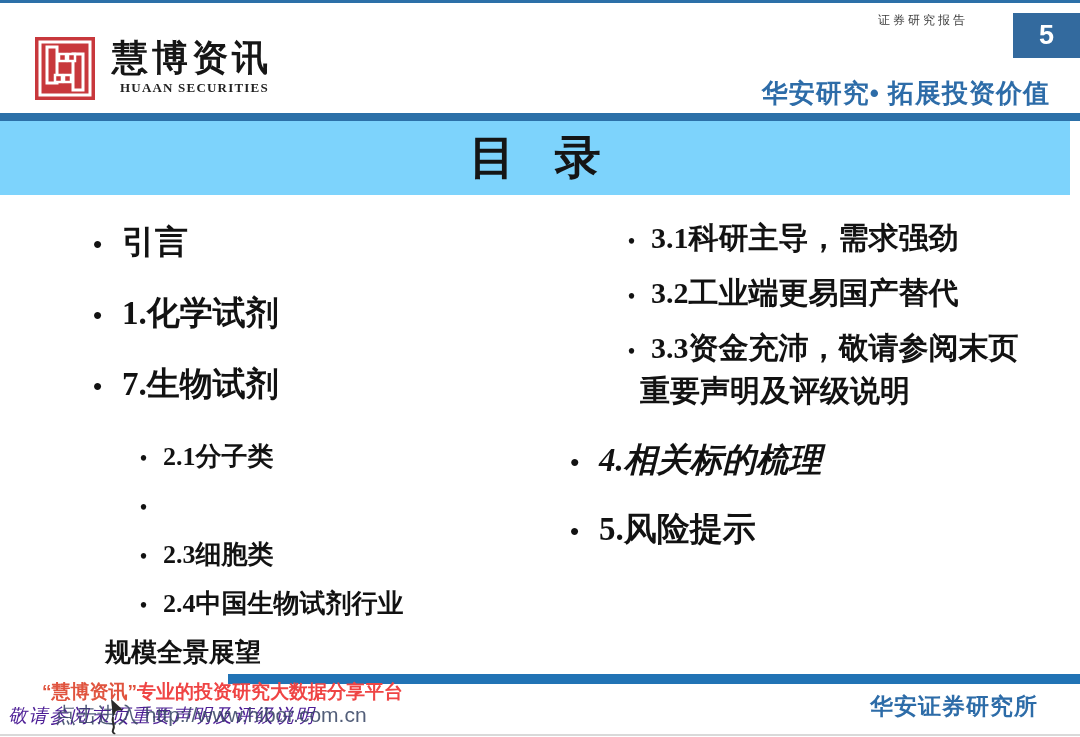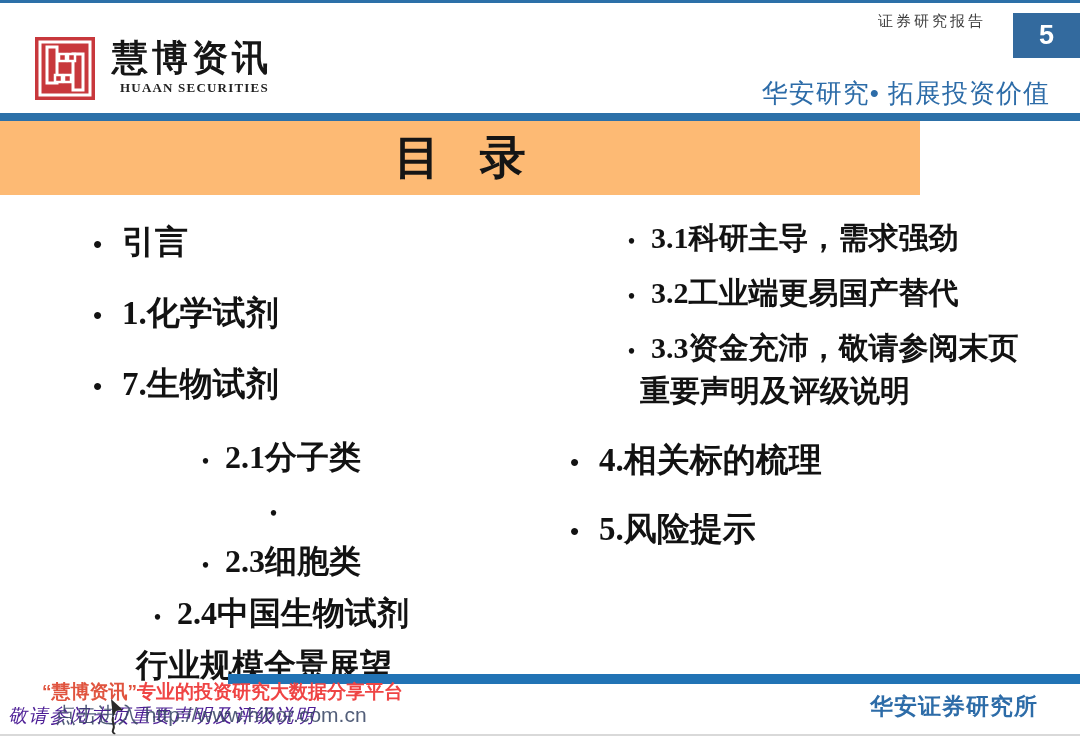--- a/index.html
+++ b/index.html
@@ -7,46 +7,46 @@
   .slide {
     position:relative; width:1080px; height:737px;
     background:#ffffff; overflow:hidden;
     font-family:"Liberation Serif","DejaVu Serif",serif;
   }
   
   .topline { position:absolute; left:0; top:0; width:1080px; height:3px; background:#2C70A8; }
   .logo { position:absolute; left:35px; top:37px; width:60px; height:63px; }
   .brand-cn { position:absolute; left:112px; top:34px; font-size:36px; font-weight:bold; color:#161616; letter-spacing:4px; }
   .brand-en { position:absolute; left:120px; top:80px; font-size:13px; font-weight:bold; color:#222; letter-spacing:1.2px; font-family:"Liberation Serif",serif; }
-  .report-type { position:absolute; left:878px; top:12px; font-size:15px; color:#3d3d3d; letter-spacing:3px; }
+  .report-type { position:absolute; left:878px; top:12px; font-size:12px; color:#3d3d3d; letter-spacing:3px; }
   .page-badge { position:absolute; left:1013px; top:13px; width:67px; height:45px; background:#336A9E;
     display:flex; align-items:center; justify-content:center;
     color:#fff; font-size:27px; font-weight:bold; font-family:"Liberation Sans",sans-serif; }
-  .slogan { position:absolute; right:30px; top:76px; font-size:26px; font-weight:normal; color:#2D6CA8;
+  .slogan { position:absolute; right:30px; top:76px; font-size:26px; font-weight:bold; color:#2D6CA8;
     font-family:"Liberation Sans",sans-serif; letter-spacing:1px; }
   
   .banner-strip { position:absolute; left:0; top:113px; width:1080px; height:8px; background:#2C70A8; }
-  .banner { position:absolute; left:0; top:121px; width:920px; height:74px; background:#fdba74;
+  .banner { position:absolute; left:0; top:121px; width:1070px; height:74px; background:#7dd3fc;
     display:flex; align-items:center; justify-content:center; }
   .banner-title { font-size:46px; font-weight:bold; color:#151515; letter-spacing:14px; text-indent:14px; }
   
   .col { position:absolute; color:#121212; }
   .col-left  { left:93px;  top:220px; width:440px; }
   .col-right { left:570px; top:218px; width:480px; }
   .item { font-weight:bold; }
   .blt::before { content:"•"; }
   .l1 { font-size:33px; line-height:44px; margin-bottom:24px; }
   .l1 .blt { margin-right:20px; font-size:26px; }
-  .col-left .l2 { font-size:32px; line-height:48px; margin-left:12px; text-indent:35px; max-width:318px; margin-bottom:0;text-align:center; }
+  .col-left .l2 { font-size:26px; line-height:48px; margin-left:12px; text-indent:35px; max-width:318px; margin-bottom:0; }
   .col-left .l2 .blt { margin-right:16px; font-size:20px; }
   .col-left .l2.first { margin-top:16px; }
   .col-right .l1 { line-height:46px; margin-bottom:20px; }
   .col-right .l2 { font-size:30px; line-height:40px; margin-left:58px; padding-left:12px; text-indent:-12px; max-width:412px; margin-bottom:12px; }
   .col-right .l2 .blt { margin-right:16px; font-size:20px; }
-  .col-right .l1.mt { margin-top:26px; }
+  .col-right .l1.mt { margin-top:26px;font-style:italic; }
   
   .footer-line { position:absolute; left:228px; top:674px; width:852px; height:10px; background:#2173B5; }
   .wm1 { position:absolute; left:42px; top:679px; font-size:19px; font-weight:bold;
     font-family:"Liberation Sans",sans-serif; white-space:nowrap; }
   .wm1 .wm-brand { color:#E0543F; }
   .wm1 .wm-tag { color:#ef4444; }
   .wm-disclaimer { position:absolute; left:8px; top:703px; font-size:19px; color:#4c1d95;
     letter-spacing:1.5px; font-family:"Liberation Sans",sans-serif; white-space:nowrap;font-style:italic; }
   .wm-link { position:absolute; left:55px; top:701px; font-size:21px; color:rgba(58,72,102,0.88);
     font-family:"Liberation Sans",sans-serif; white-space:nowrap; z-index:2; }

